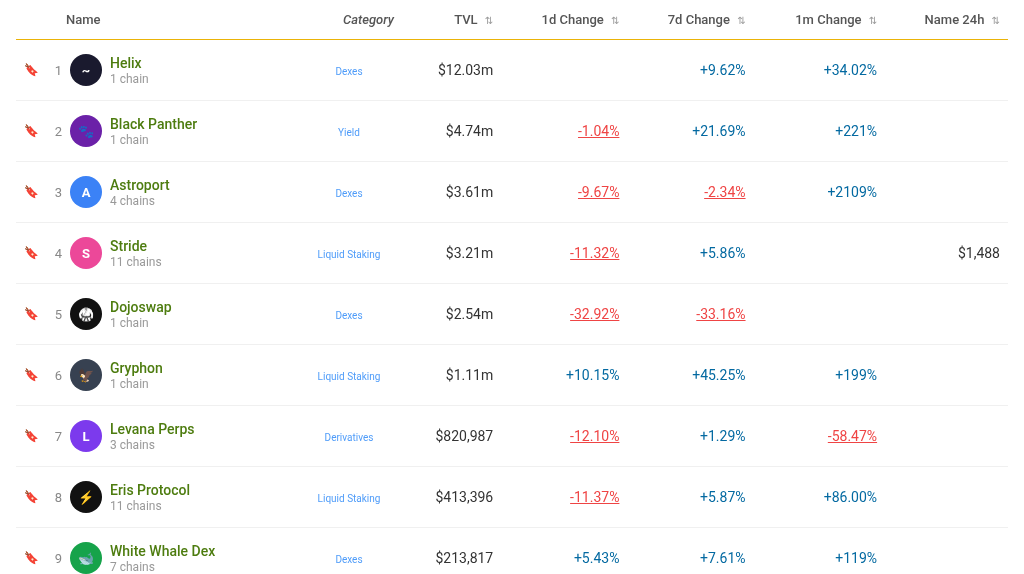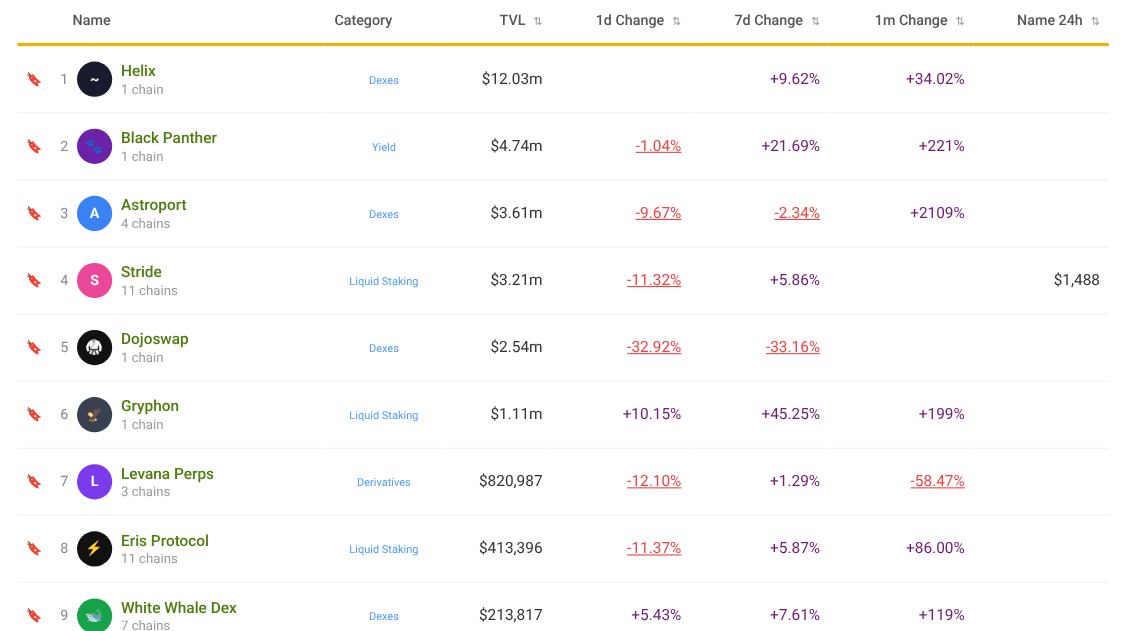--- a/index.html
+++ b/index.html
@@ -11,32 +11,32 @@
     }
     .table-container {
       width: 1024px;
       padding: 0 16px;
     }
     table {
       width: 100%;
       border-collapse: collapse;
     }
     thead tr {
-      border-bottom: 3px solid #eab308;
+      border-bottom: 1px solid #eab308;
       margin-top: 48px;
     }
     thead th {
       padding: 12px 8px;
       font-weight: 500;
       color: #555;
       font-size: 13px;
       white-space: nowrap;
     }
     thead th.col-name { text-align: left; padding-left: 50px; }
-    thead th.col-category { text-align: left; }
+    thead th.col-category { text-align: right; font-style: italic; }
     thead th.col-tvl { text-align: right; }
     thead th.col-change { text-align: right; }
     thead th.col-fees { text-align: right; }
 
     .sort-icon {
       display: inline-block;
       margin-left: 4px;
       color: #999;
       font-size: 10px;
     }
@@ -97,21 +97,21 @@
     .protocol-chain {
       color: #999;
       font-size: 12px;
       margin-top: 1px;
     }
     .category-link {
       color: #4f9cf9;
       cursor: pointer;
       font-size: 10px;
     }
-    .positive { color: #701a75; }
+    .positive { color: #0369a1; }
     .negative { color: #ef4444; text-decoration: underline; }
     .neutral { color: #333; }
 
     
     .logo-helix { background: #1a1a2e; }
     .logo-blackpanther { background: #6b21a8; }
     .logo-astroport { background: #3b82f6; }
     .logo-stride { background: #ec4899; }
     .logo-dojoswap { background: #111; }
     .logo-gryphon { background: #374151; }

